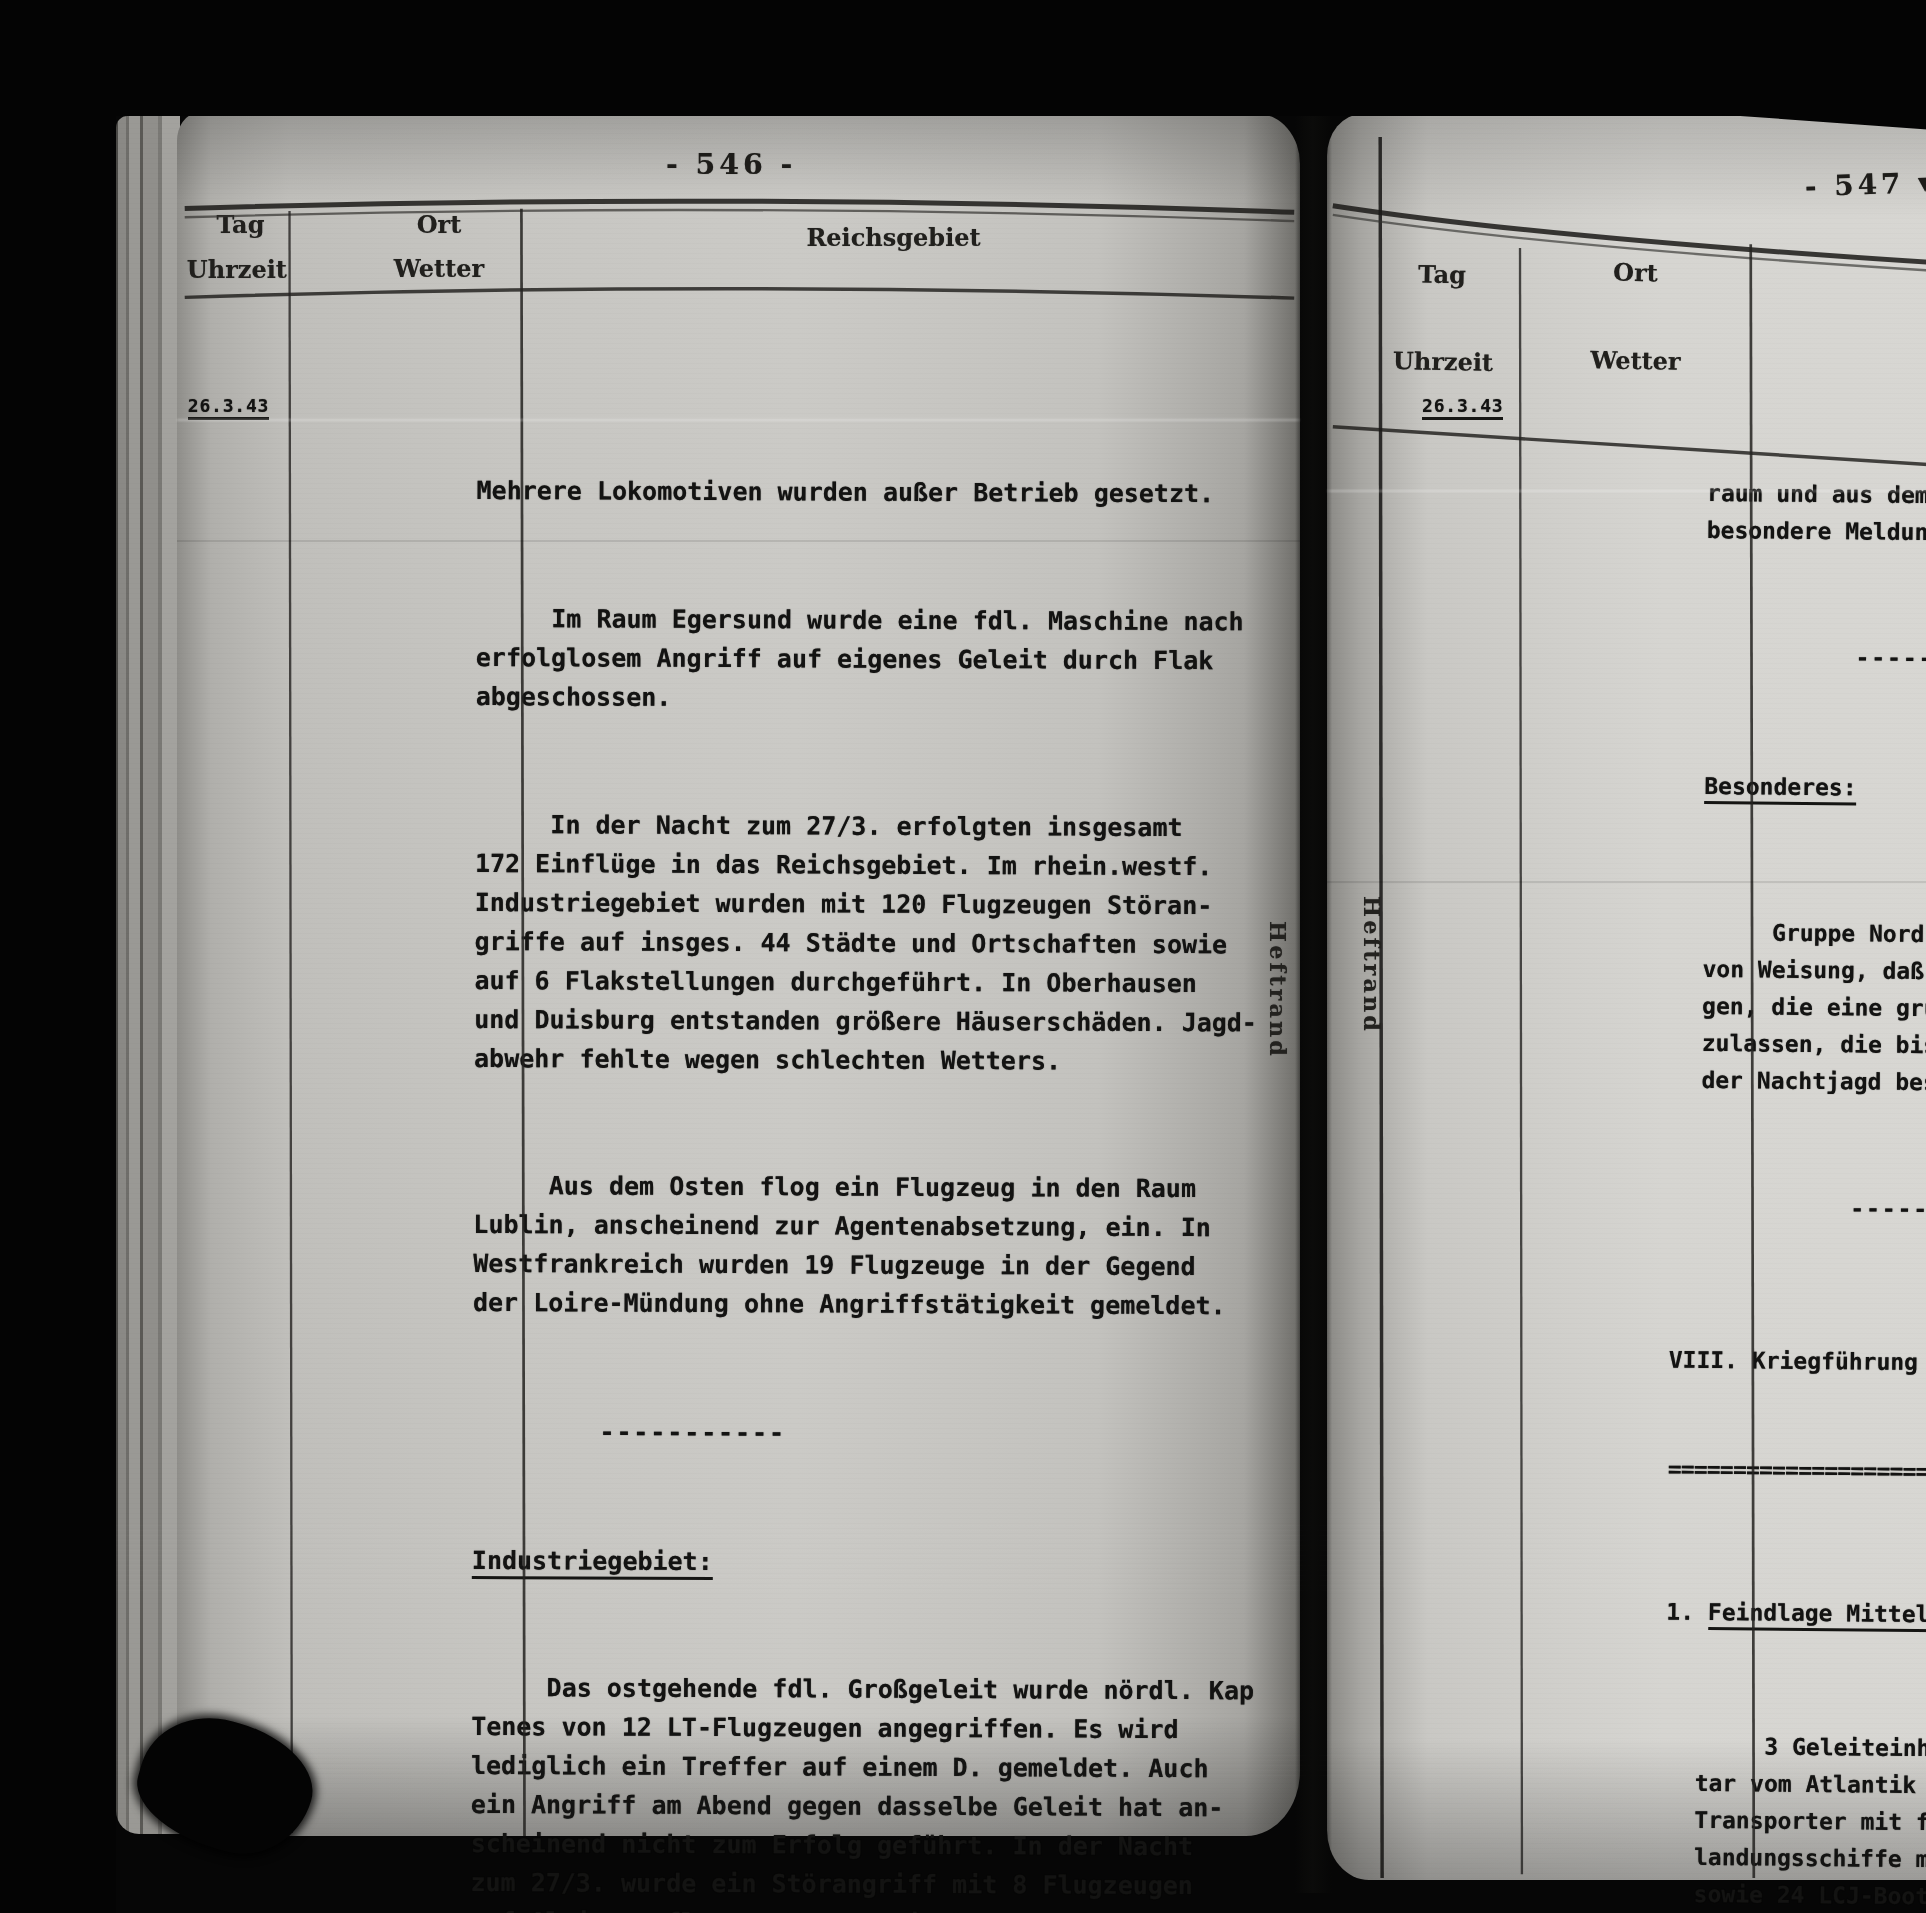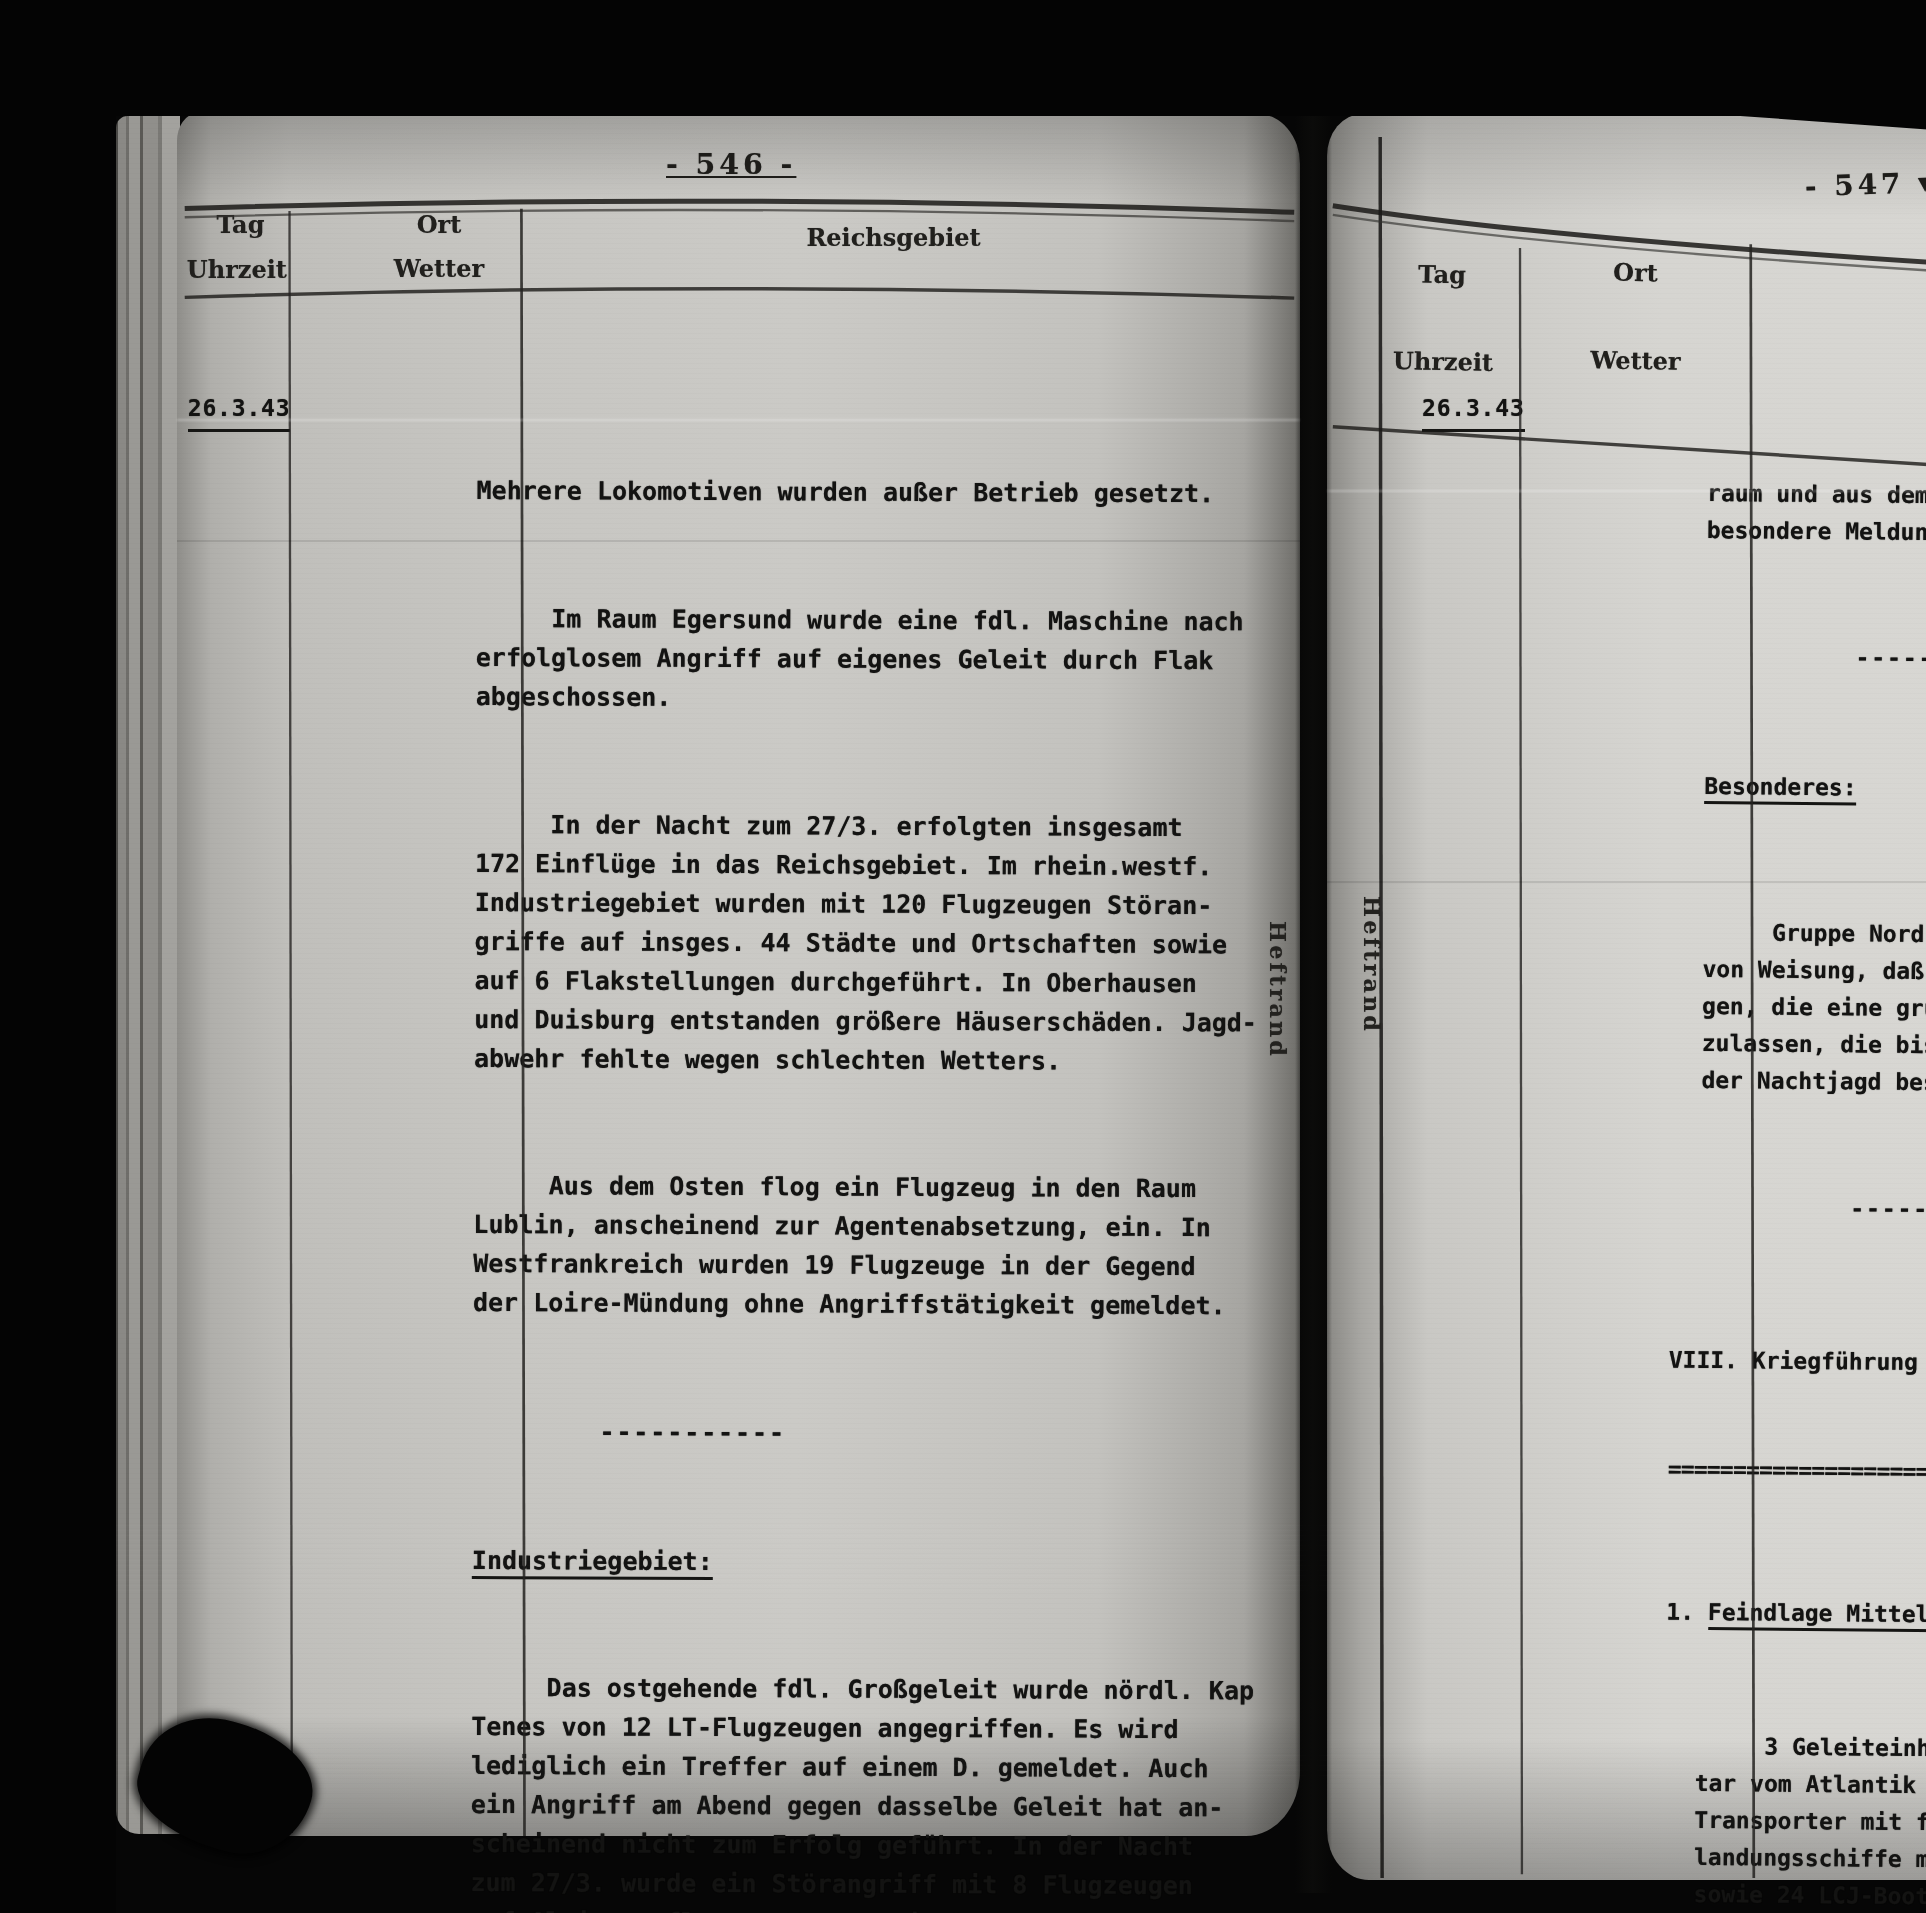--- a/index.html
+++ b/index.html
@@ -39,22 +39,22 @@
 
   
   .rules{position:absolute;left:0;top:0;z-index:12;pointer-events:none;}
   .hdr{position:absolute;z-index:8;font-family:"DejaVu Serif",serif;font-weight:700;color:#21201d;
     text-align:center;text-shadow:0 0 0.8px rgba(25,25,22,.45);}
   .pagenum{position:absolute;z-index:8;font-family:"DejaVu Serif",serif;font-weight:700;color:#1d1c19;
     letter-spacing:3.9px;text-shadow:0 0 0.8px rgba(25,25,22,.5);}
 
   
   .typed{color:#131312;font-weight:700;text-shadow:0 0 1px rgba(18,18,16,.65);}
-  .date{position:absolute;z-index:9;font-size:23px;letter-spacing:0.8px;
-    border-bottom:3.5px solid #161614;padding-bottom:8px;}
+  .date{position:absolute;z-index:9;font-size:18px;letter-spacing:0.8px;
+    border-bottom:3.5px solid #161614;padding-bottom:1px;}
   .body-text{position:absolute;z-index:9;white-space:pre-wrap;}
   .body-left{left:300px;top:279px;width:847px;font-size:25px;line-height:39px;transform:rotate(0.25deg);transform-origin:0 0;}
   .body-right{left:381px;top:287px;width:713px;font-size:23px;line-height:37px;transform:rotate(0.55deg);transform-origin:0 0;}
   .para{margin:10.8px 0 0 0;}
   .para:first-child{margin-top:0;}
   .sep{margin:11.6px 0 0 127px;letter-spacing:1.9px;}
   .body-right .sep{margin-left:150px;margin-top:15.4px;}
   .heading{margin:11.6px 0 0 0;}
   .u{border-bottom:3.5px solid #151513;padding-bottom:1.9px;}
   .mt-besonderes{margin-top:19px;}
@@ -83,21 +83,21 @@
 </head>
 <body>
 
 <div class="stage">
 
   <div class="edge-stack edge-left">
     <span class="edge-digit digit-2">2</span>
   </div>
 
   <div class="page page-left">
-    <div class="pagenum" style="left:489px;top:33px;font-size:28.5px;text-decoration:underline;">- 546 -</div>
+    <div class="pagenum" style="left:489px;top:33px;font-size:28.5px;">- 546 -</div>
 
     <svg class="rules" width="1123" height="1722" viewBox="0 0 2915 4470">
       <path d="M20,245 Q1450,203 2900,255" stroke="#1b1a18" stroke-width="13" fill="none" opacity="0.85"></path>
       <path d="M20,268 Q1450,226 2900,278" stroke="#33322f" stroke-width="6" fill="none" opacity="0.7"></path>
       <path d="M20,476 Q1450,430 2900,478" stroke="#1b1a18" stroke-width="9" fill="none" opacity="0.8"></path>
       <path d="M292,252 L298,4462" stroke="#232220" stroke-width="6" fill="none" opacity="0.8"></path>
       <path d="M894,246 L902,4470" stroke="#232220" stroke-width="7" fill="none" opacity="0.85"></path>
     </svg>
 
     <div class="hdr" style="left:19px;top:96px;width:89px;font-size:24px;">Tag</div>

